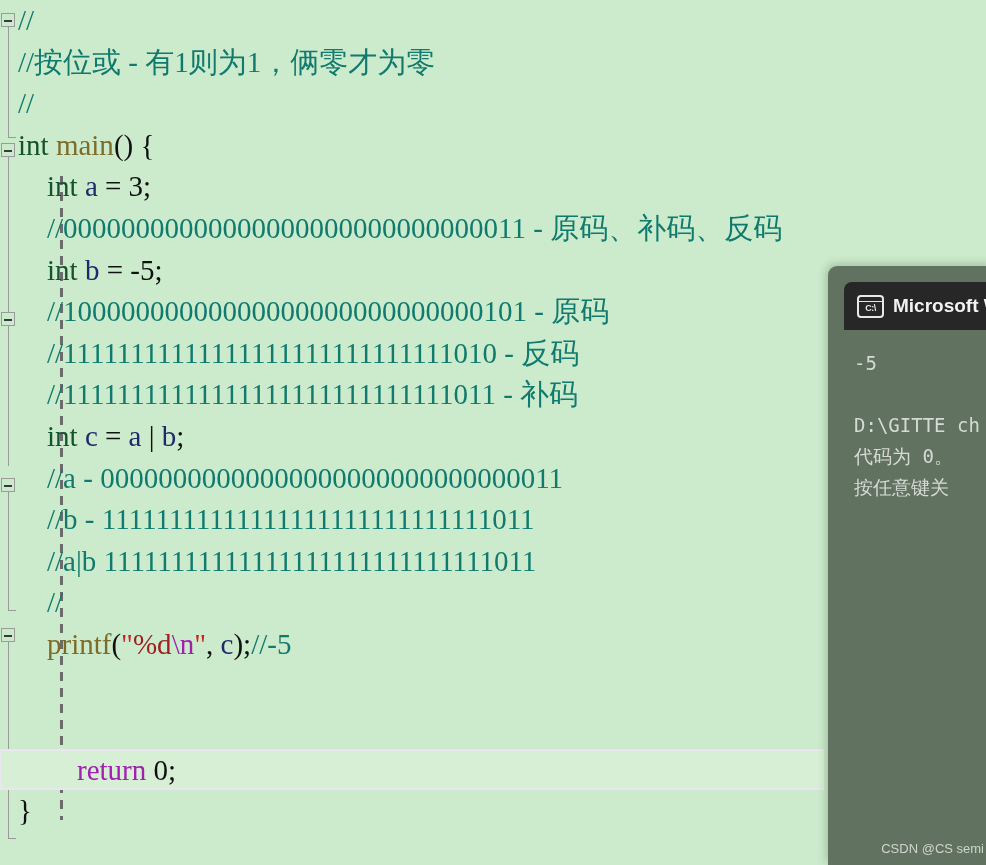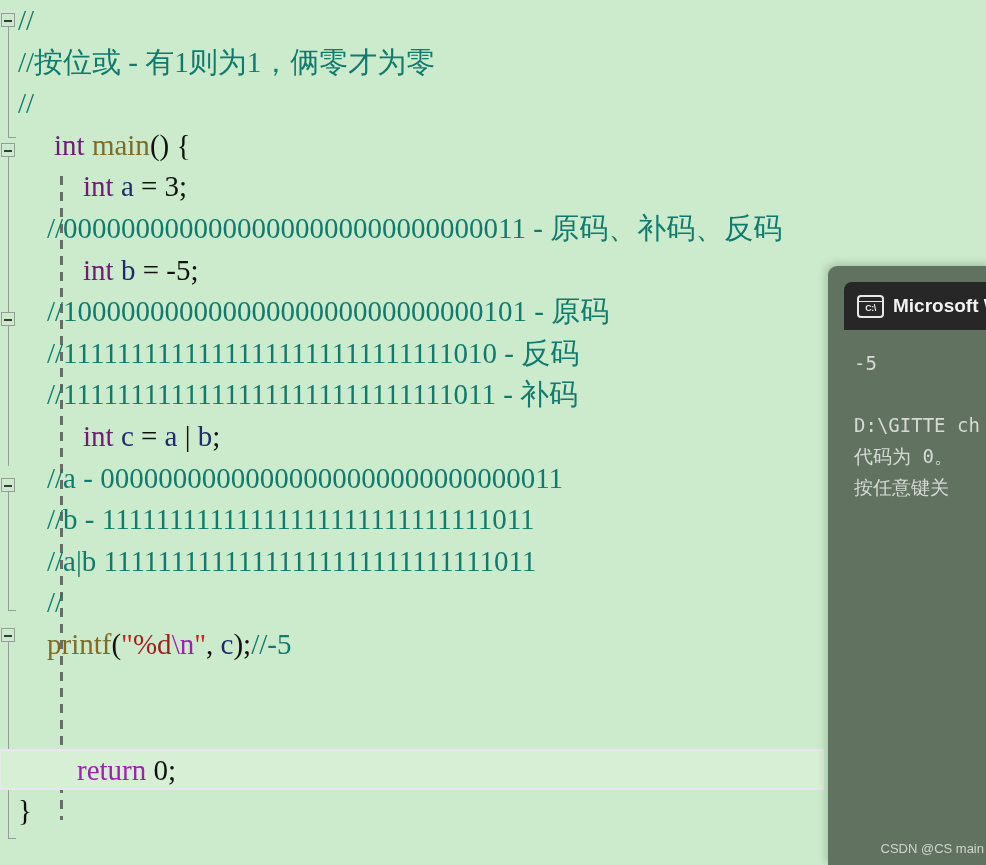--- a/index.html
+++ b/index.html
@@ -63,21 +63,21 @@
   .line.current{
     background:#d7efd4;
     box-shadow:inset 0 0 0 1px #ebe6f2;
     border-top:1px solid #e9e4f1;
     border-bottom:1px solid #e9e4f1;
     width:824px;
     padding-left:48px;
   }
 
   
-  .kw      { color:#701a75;margin-left:36px; }
+  .kw      { color:#14532d; }
   .ret-kw  { color:#a020b0; }
   .fn      { color:#7d6b28;text-align:right; }
   .ident   { color:#1f2a6b; }
   .plain   { color:#101010; }
   .num     { color:#101010; }
   .cmt     { color:#107a6e; }
   .str-q   { color:#d02020; }
   .str     { color:#9c2222; }
   .esc     { color:#a020b0; }
 
@@ -171,16 +171,16 @@
     <div id="term-tabbar">
       <div id="term-tab">
         <span id="term-icon">
           <span class="bar"></span>
           <span class="glyph">C:\</span>
         </span>
         <span id="term-title">Microsoft W</span>
       </div>
     </div>
     <div id="term-body"><div class="tline">-5</div><div class="tline tblank">&nbsp;</div><div class="tline">D:\GITTE ch</div><div class="tline">代码为 0。</div><div class="tline">按任意键关</div></div>
-    <div id="watermark">CSDN @CS main</div>
+    <div id="watermark">CSDN @CS semi</div>
   </div>
 
 </div>
 
 </body></html>

